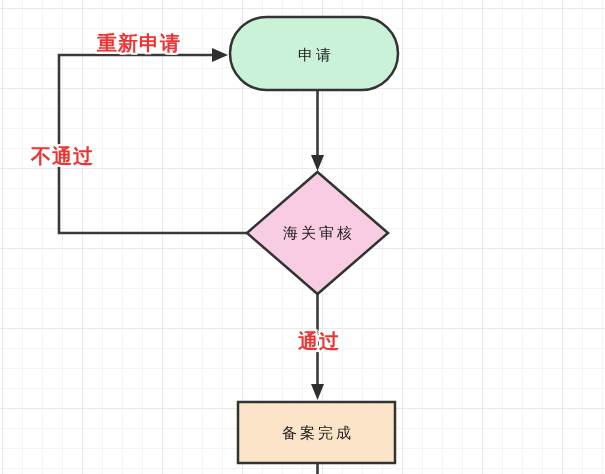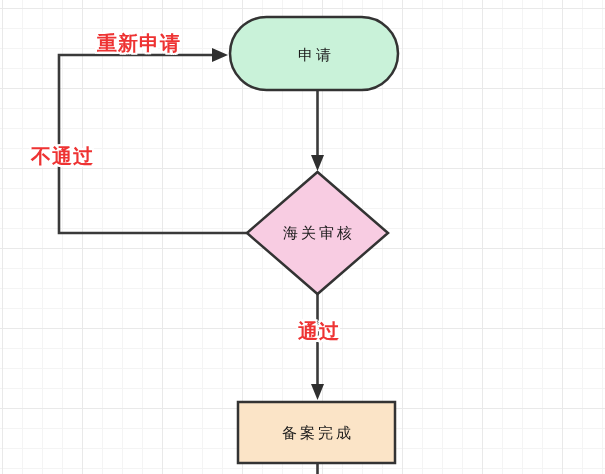--- a/index.html
+++ b/index.html
@@ -56,21 +56,21 @@
     color: #ee3333;
     white-space: nowrap;
     text-shadow:
       -2px -2px 0 #ffffff, 2px -2px 0 #ffffff,
       -2px 2px 0 #ffffff, 2px 2px 0 #ffffff,
       0 -2px 0 #ffffff, 0 2px 0 #ffffff,
       -2px 0 0 #ffffff, 2px 0 0 #ffffff;
   }
   .edge-label.reapply { left: 97px; top: 30px; }
   .edge-label.fail    { left: 31px; top: 143px; }
-  .edge-label.pass    { left: 298px; top: 318px; }
+  .edge-label.pass    { left: 298px; top: 328px; }
 </style>
 </head>
 <body>
 
 <div class="canvas">
 
   <svg class="diagram" viewBox="0 0 605 474" xmlns="http://www.w3.org/2000/svg">
 
     <g>
       <path class="edge-line" d="M 317.5 91 L 317.5 157"></path>

